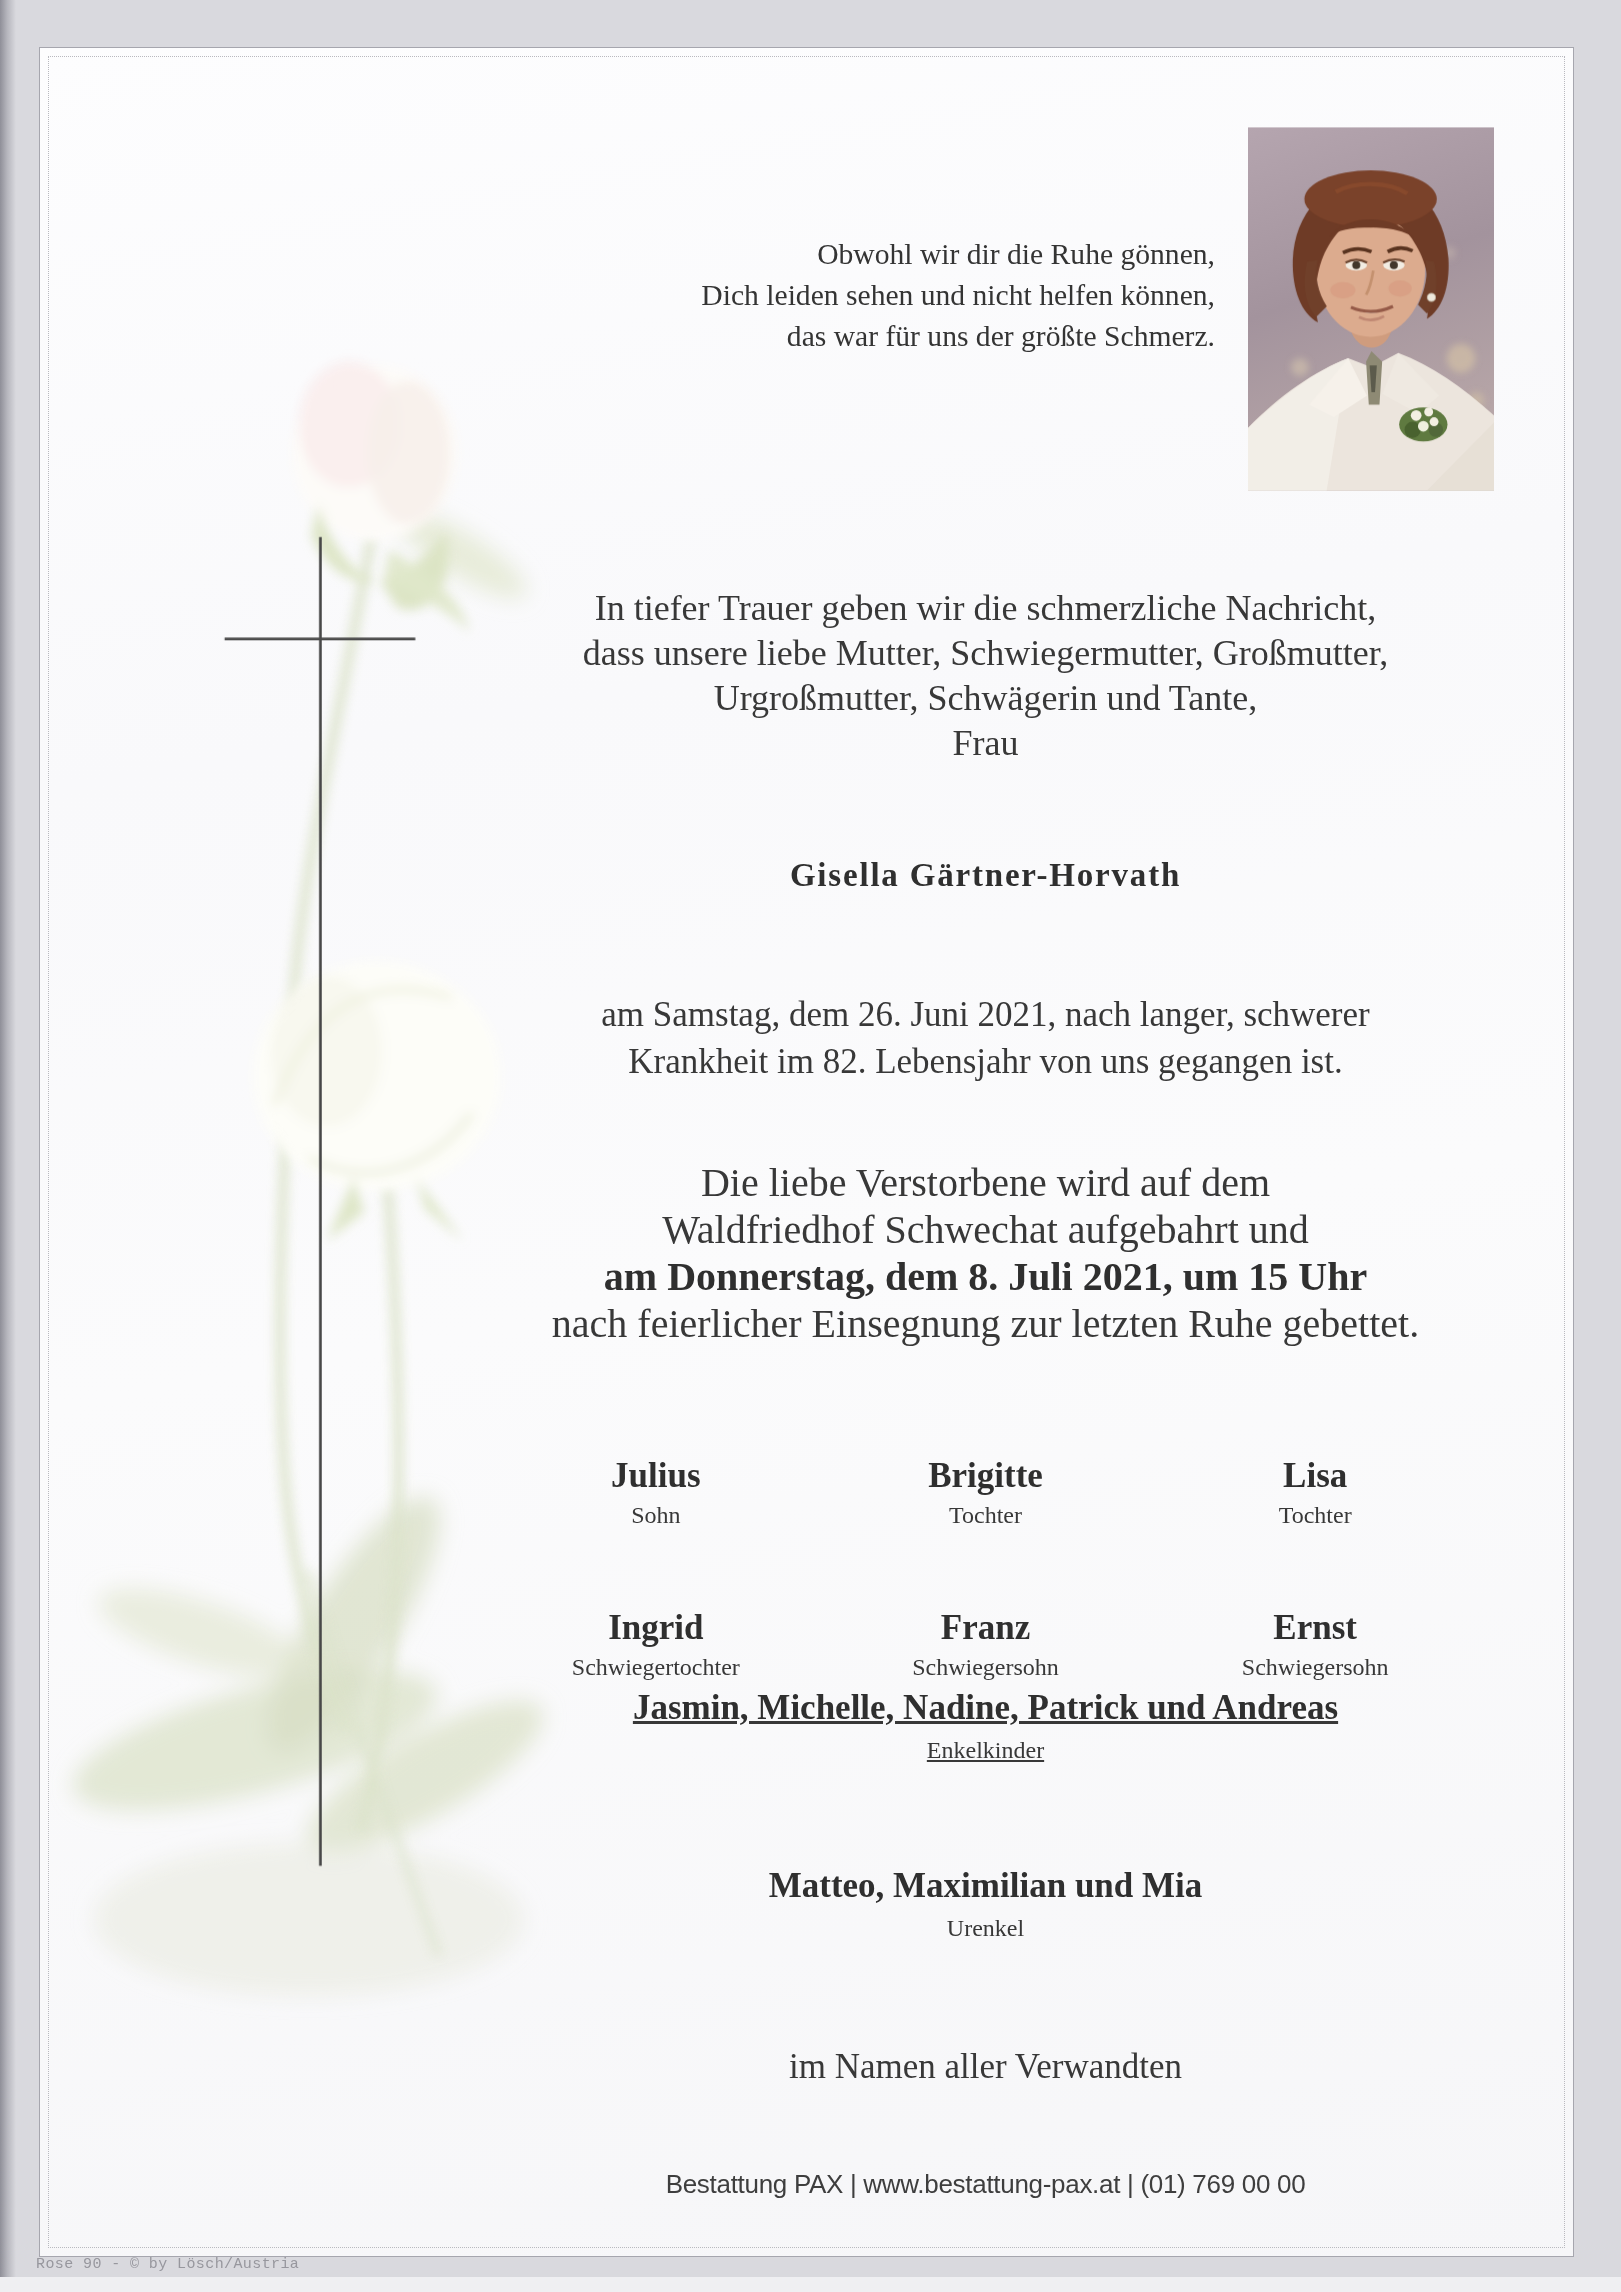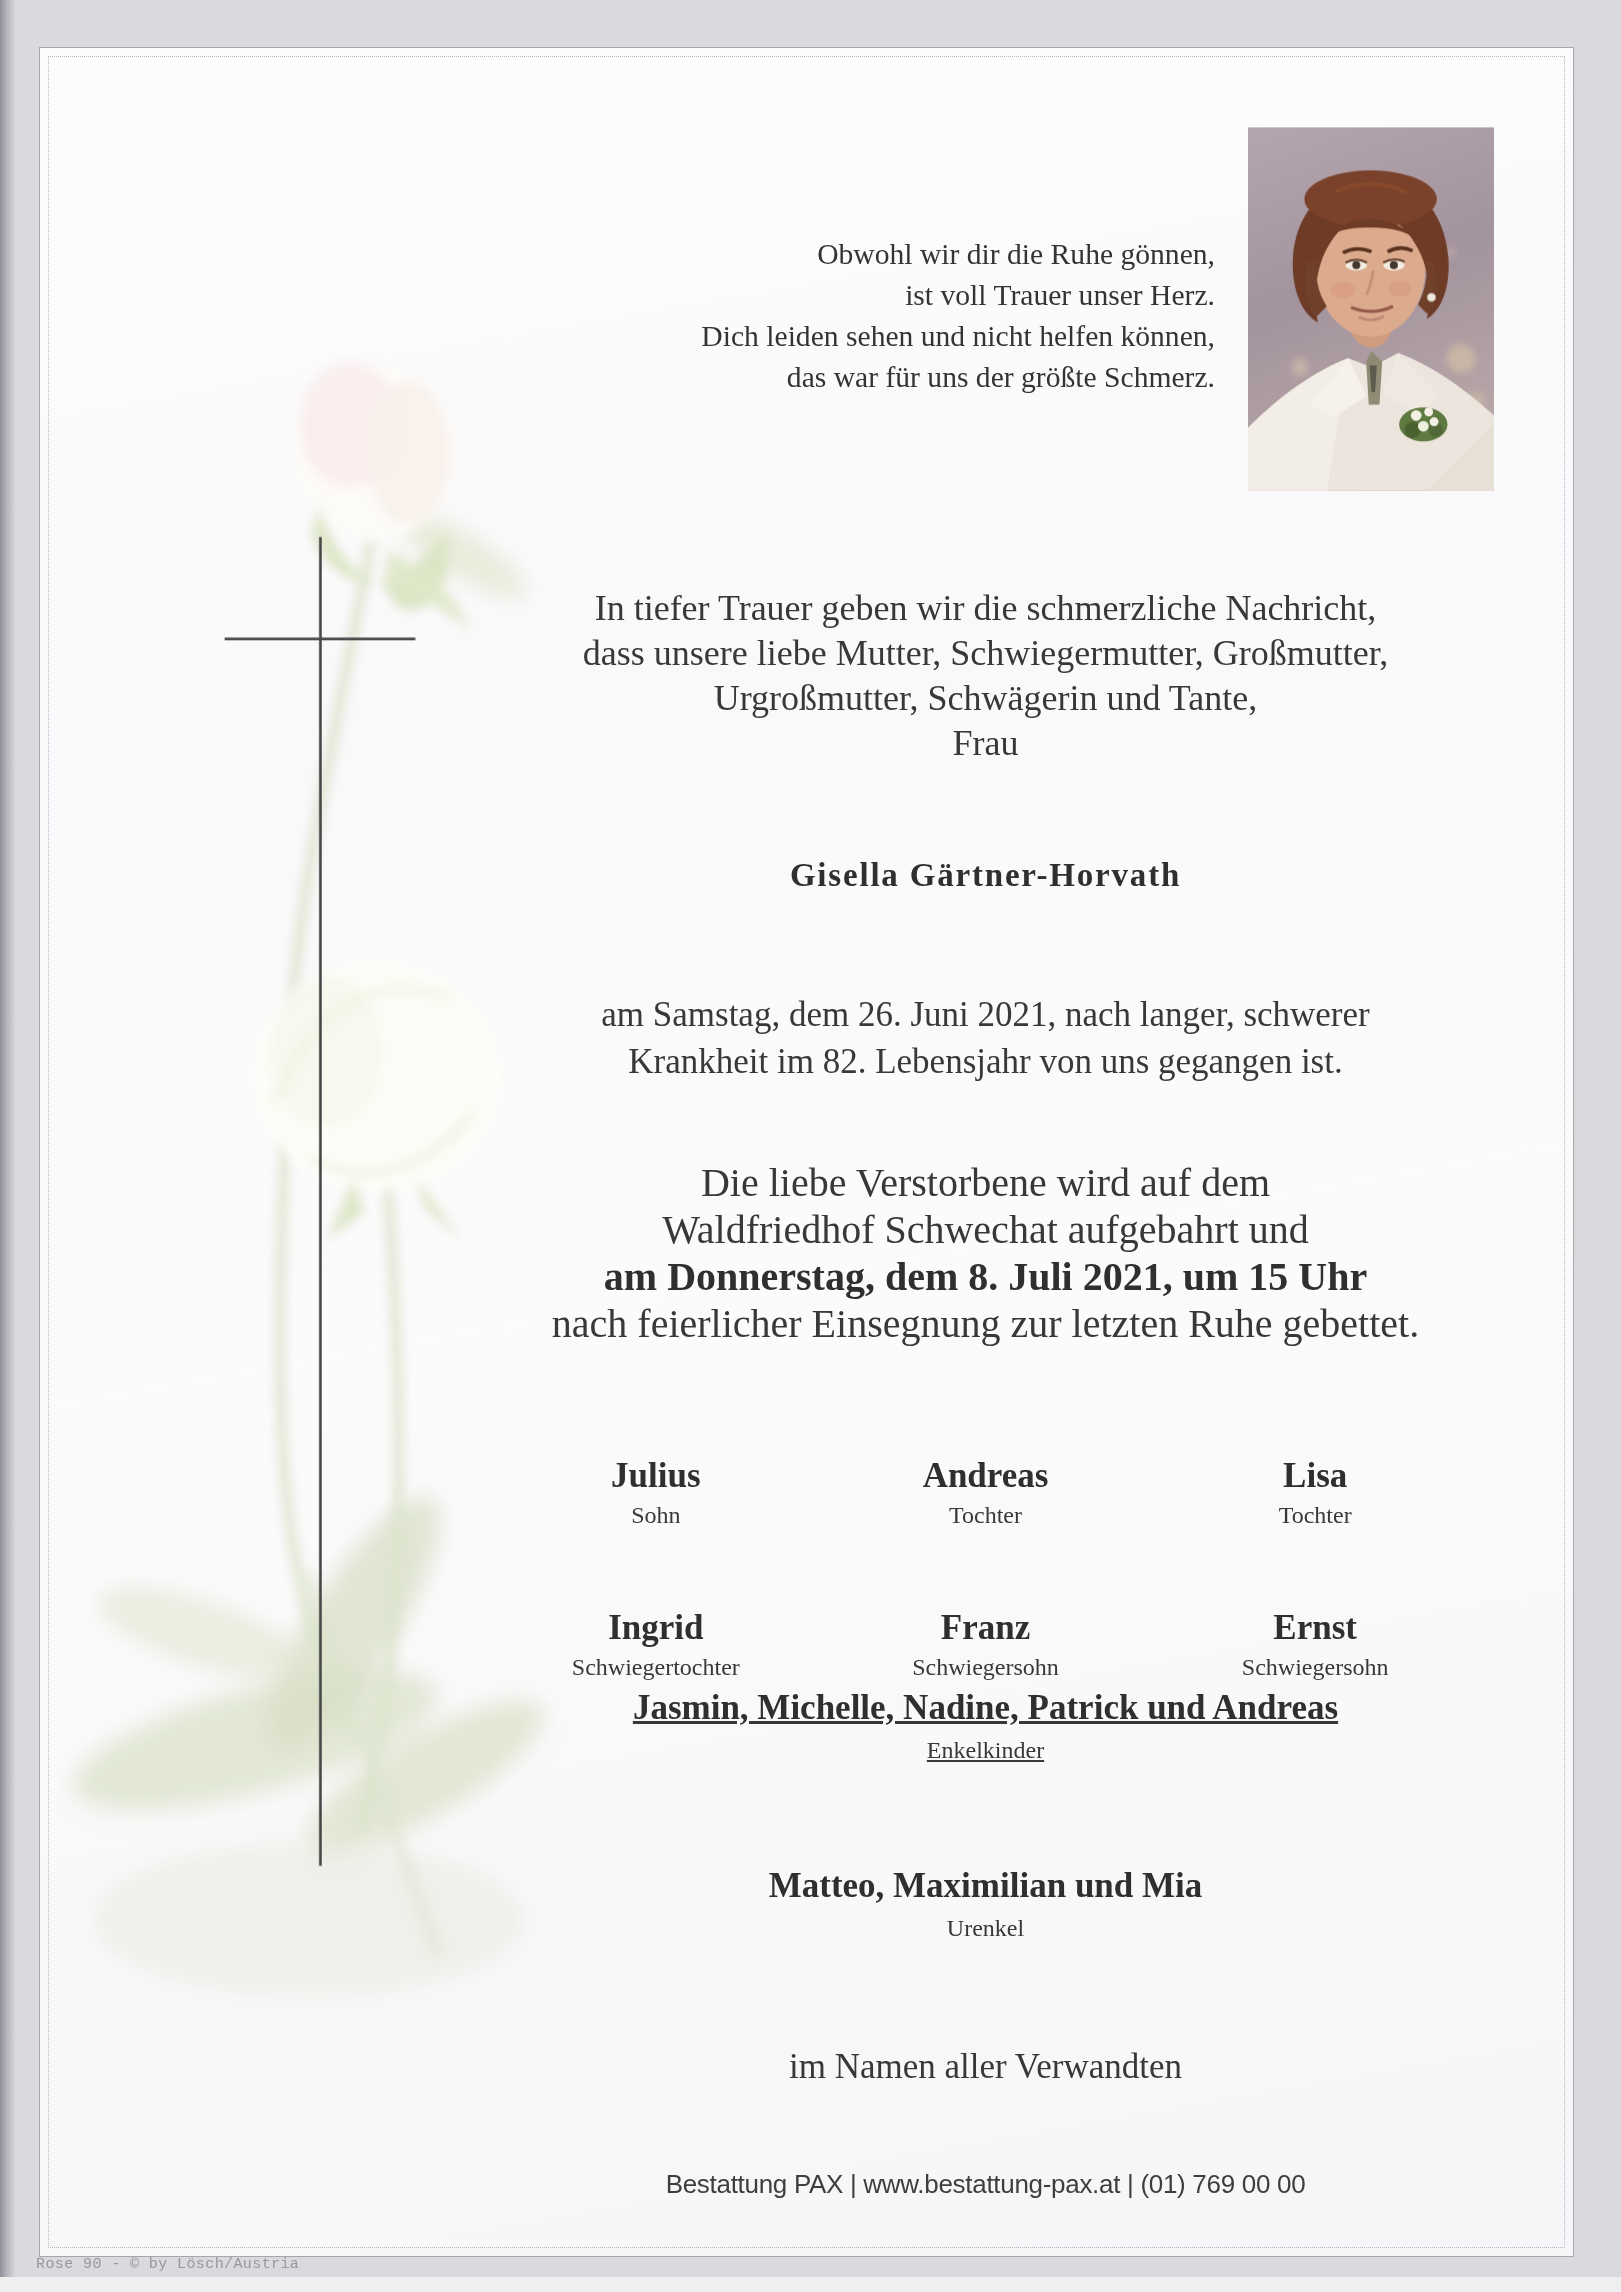--- a/index.html
+++ b/index.html
@@ -167,21 +167,20 @@
       <path d="M140 160 C138 172 136 180 132 187" stroke="#c4916f" stroke-width="3" fill="none"></path>
       <path d="M118 202 Q138 214 159 201 Q139 209 118 202 Z" fill="#eadfd2"></path>
       <path d="M115 201 Q138 211 162 200" stroke="#955a48" stroke-width="3.5" fill="none"></path>
       <path d="M124 212 Q138 219 152 211" stroke="#b97f6d" stroke-width="3" fill="none" opacity="0.8"></path>
       <circle cx="205" cy="190" r="4.5" fill="#eee8dc" stroke="#c9bfae" stroke-width="1"></circle>
     </svg>
   </div>
 
   <div class="poem">
     <div>Obwohl wir dir die Ruhe gönnen,</div>
-    <div>ist voll Trauer unser Herz.</div>
     <div>Dich leiden sehen und nicht helfen können,</div>
     <div>das war für uns der größte Schmerz.</div>
   </div>
 
   <div class="block announce">
     <div>In tiefer Trauer geben wir die schmerzliche Nachricht,</div>
     <div>dass unsere liebe Mutter, Schwiegermutter, Großmutter,</div>
     <div>Urgroßmutter, Schwägerin und Tante,</div>
     <div>Frau</div>
   </div>
@@ -200,21 +199,21 @@
     <div>nach feierlicher Einsegnung zur letzten Ruhe gebettet.</div>
   </div>
 
   <div class="family">
     <div class="family-row">
       <div class="family-cell">
         <div class="fname">Julius</div>
         <div class="frel">Sohn</div>
       </div>
       <div class="family-cell">
-        <div class="fname">Andreas</div>
+        <div class="fname">Brigitte</div>
         <div class="frel">Tochter</div>
       </div>
       <div class="family-cell">
         <div class="fname">Lisa</div>
         <div class="frel">Tochter</div>
       </div>
     </div>
     <div class="family-row">
       <div class="family-cell">
         <div class="fname">Ingrid</div>

